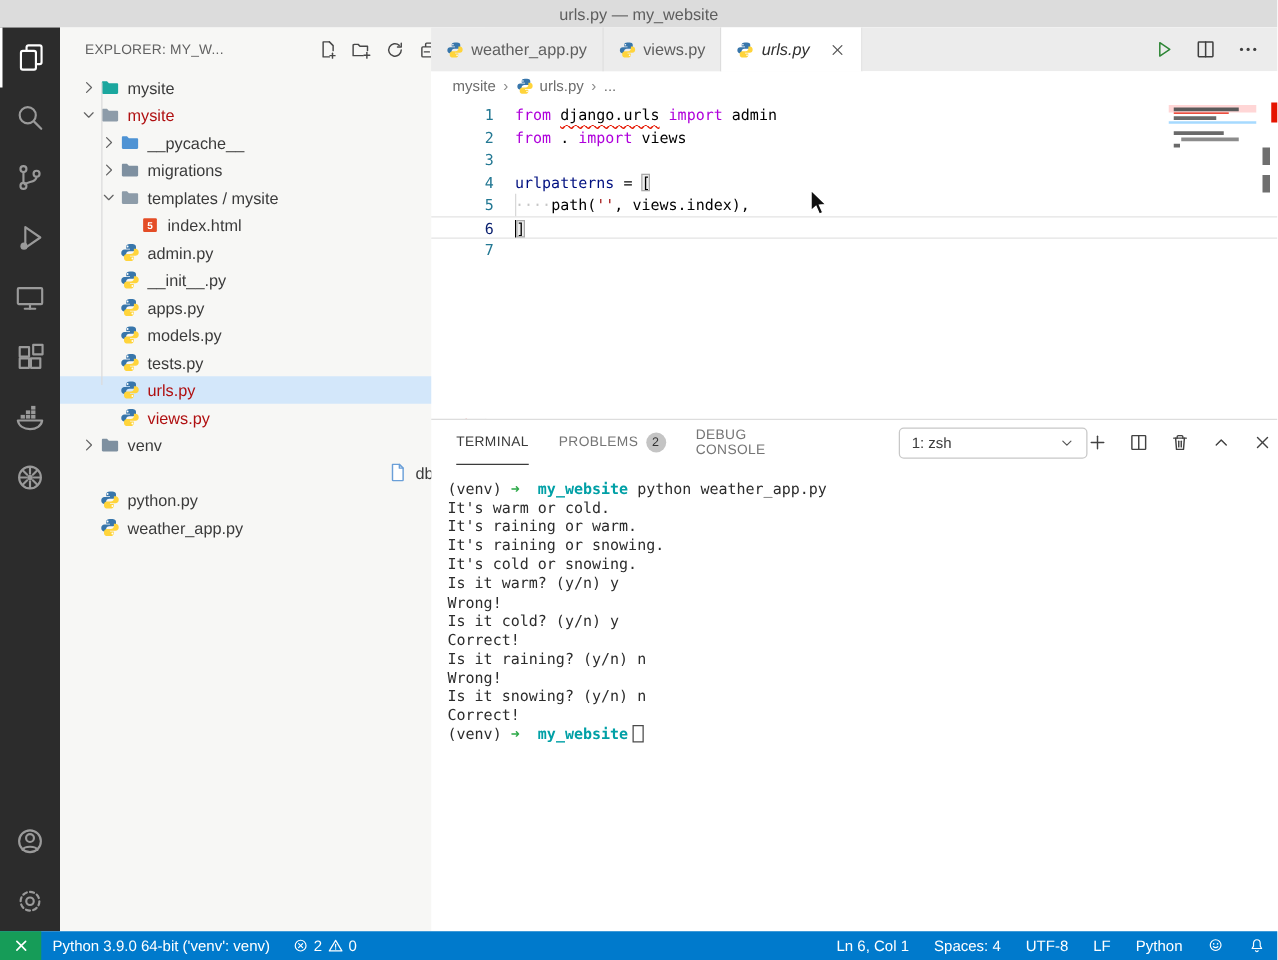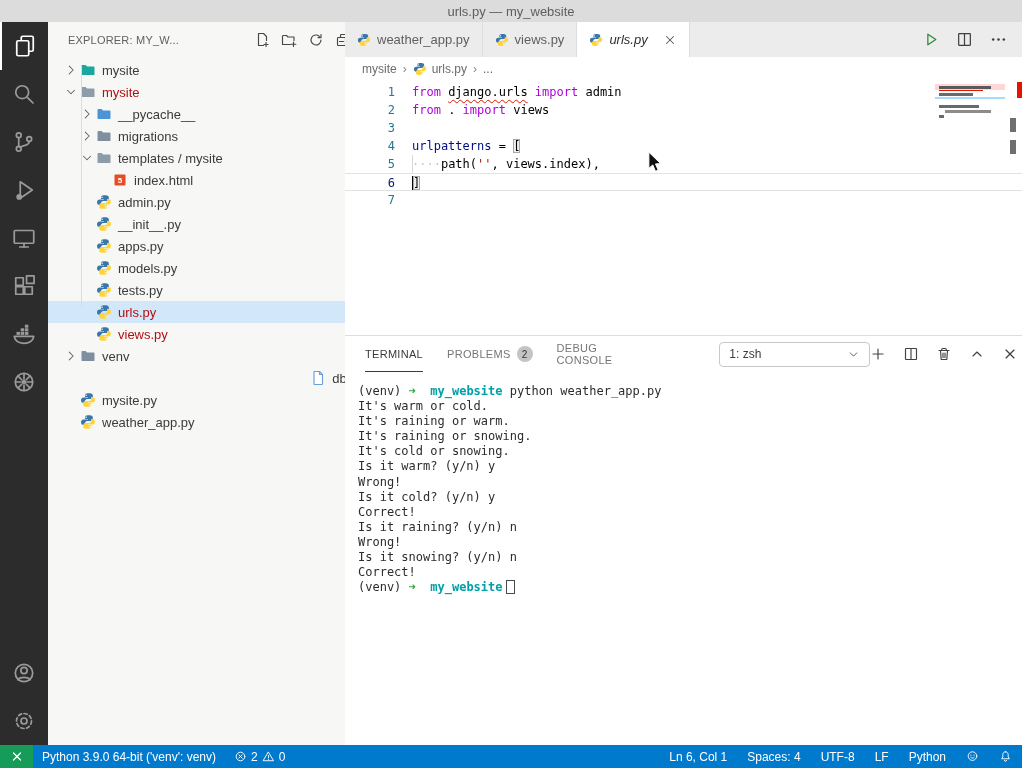--- a/index.html
+++ b/index.html
@@ -523,21 +523,21 @@
         <svg class="ic ficon" style="width: 16px; height: 16px;">
           <use href="#sym-file-icon"></use>
         </svg>
         <span class="tlabel">db.sqlite3</span>
       </div>
       <div class="trow" style="padding-left: 14px;">
         <span class="tspace"></span>
         <svg class="ic ficon" style="width: 16px; height: 16px;">
           <use href="#sym-python-icon"></use>
         </svg>
-        <span class="tlabel">mysite.py</span>
+        <span class="tlabel">python.py</span>
       </div>
       <div class="trow" style="padding-left: 14px;">
         <span class="tspace"></span>
         <svg class="ic ficon" style="width: 16px; height: 16px;">
           <use href="#sym-python-icon"></use>
         </svg>
         <span class="tlabel">weather_app.py</span>
       </div>
     </div>
   <div class="tguide"></div>

